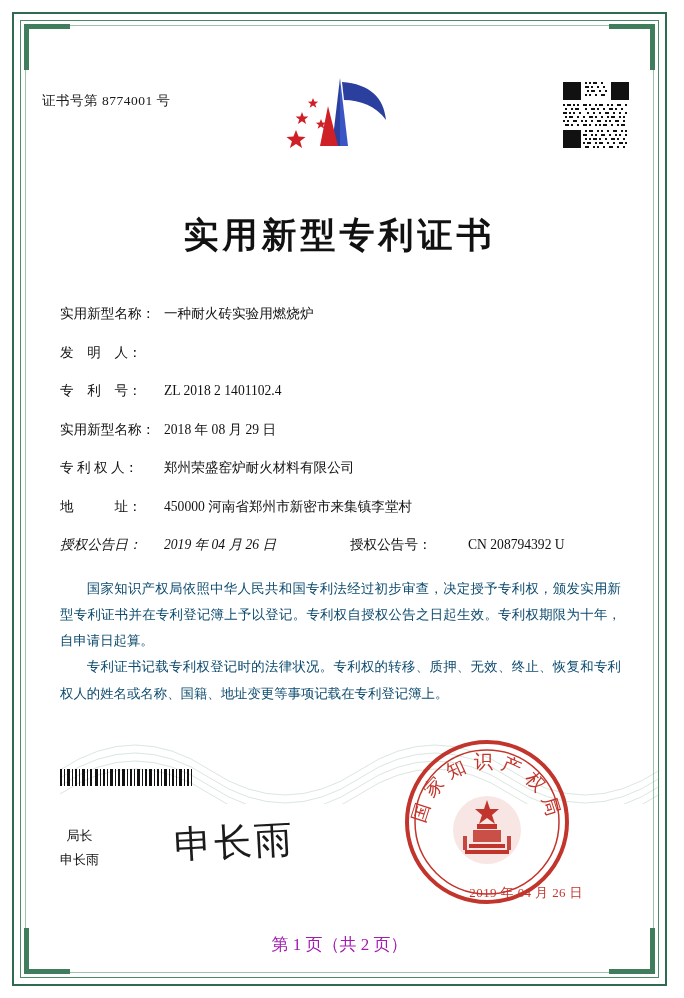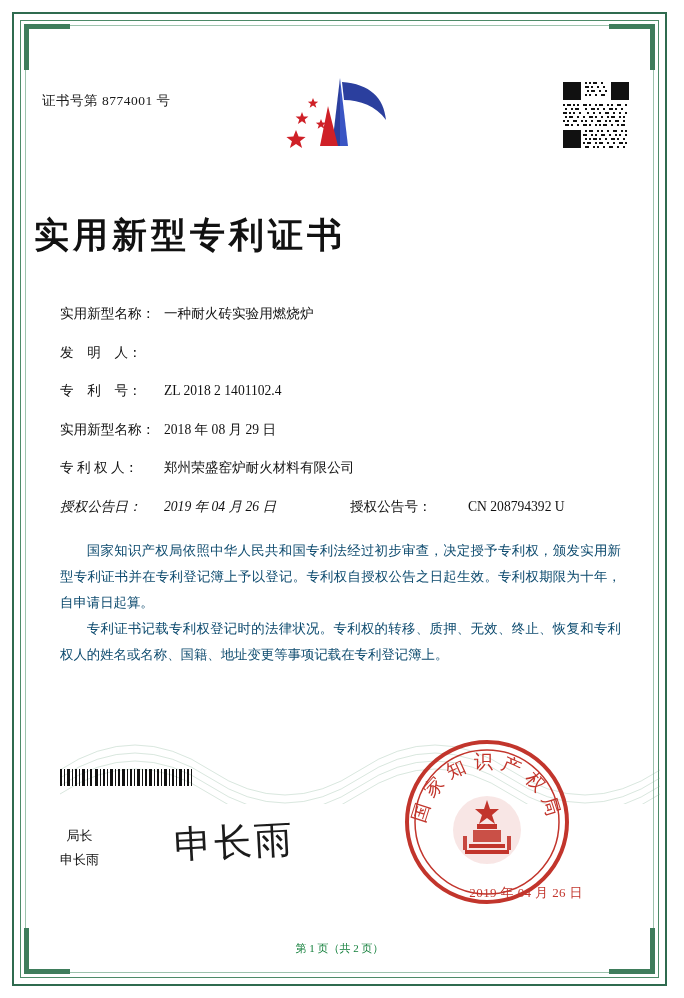--- a/index.html
+++ b/index.html
@@ -74,21 +74,21 @@
   .qr {
     position: absolute;
     right: 16px;
     top: 48px;
     width: 66px;
     height: 66px;
   }
 
   
   .title {
-    text-align: left;
+    text-align: center;
     font-size: 35px;
     font-weight: bold;
     letter-spacing: 4px;
     color: #111;
     margin-top: 68px;
     font-family: "DejaVu Serif", serif;
   }
 
   
   .fields {
@@ -174,22 +174,22 @@
     font-size: 13px;
     color: #c2352c;
     letter-spacing: 0.4px;
     white-space: nowrap;
   }
   .page-no {
     position: absolute;
     left: 0; right: 0;
     bottom: 8px;
     text-align: center;
-    font-size: 11px;
-    color: #15803d;
+    font-size: 17px;
+    color: #a21caf;
   }
   
   .wave {
     position: absolute;
     left: 26px; right: 26px;
     bottom: 160px;
     height: 96px;
     opacity: 0.5;
   }
 </style>
@@ -380,20 +380,24 @@
       <div class="field-row">
         <span class="field-label">实用新型名称：</span>
         <span class="field-value">2018 年 08 月 29 日</span>
       </div>
 
       <div class="field-row">
         <span class="field-label">专 利 权 人：</span>
         <span class="field-value">郑州荣盛窑炉耐火材料有限公司</span>
       </div>
 
+      <div class="field-row">
+        <span class="field-label">地　　　址：</span>
+        <span class="field-value">450000 河南省郑州市新密市来集镇李堂村</span>
+      </div>
 
       <div class="field-row dual">
         <span class="dual-left">
           <span class="field-label">授权公告日：</span>
           <span class="field-value">2019 年 04 月 26 日</span>
         </span>
         <span class="dual-right">
           <span class="field-label">授权公告号：</span>
           <span class="field-value">CN 208794392 U</span>
         </span>

